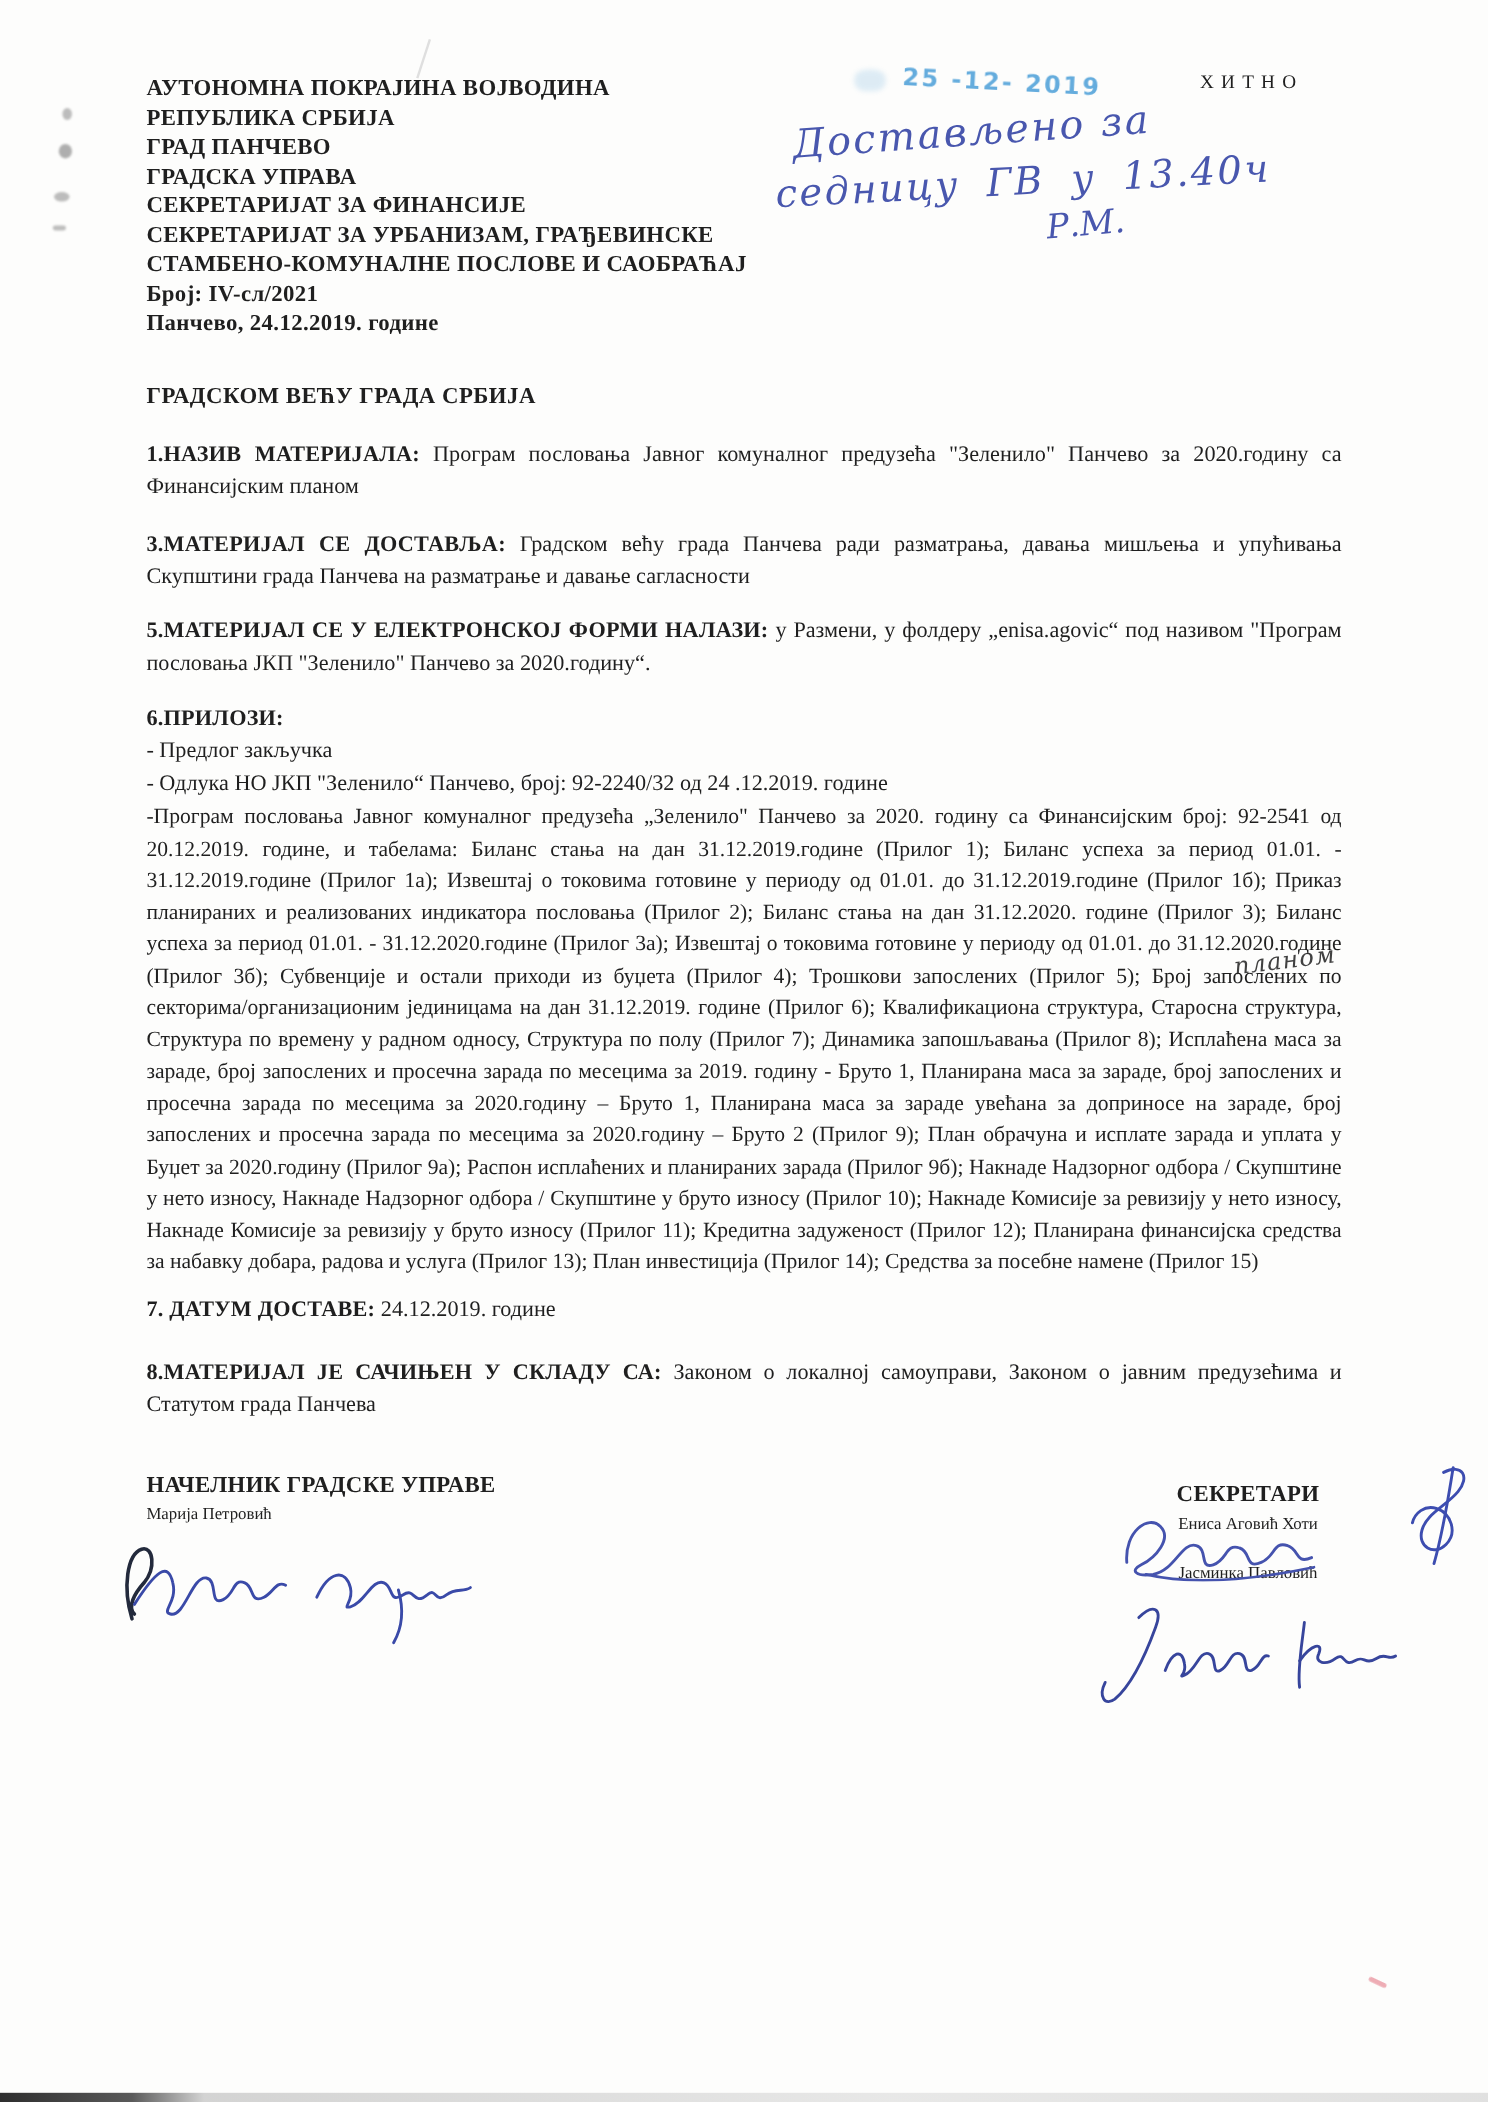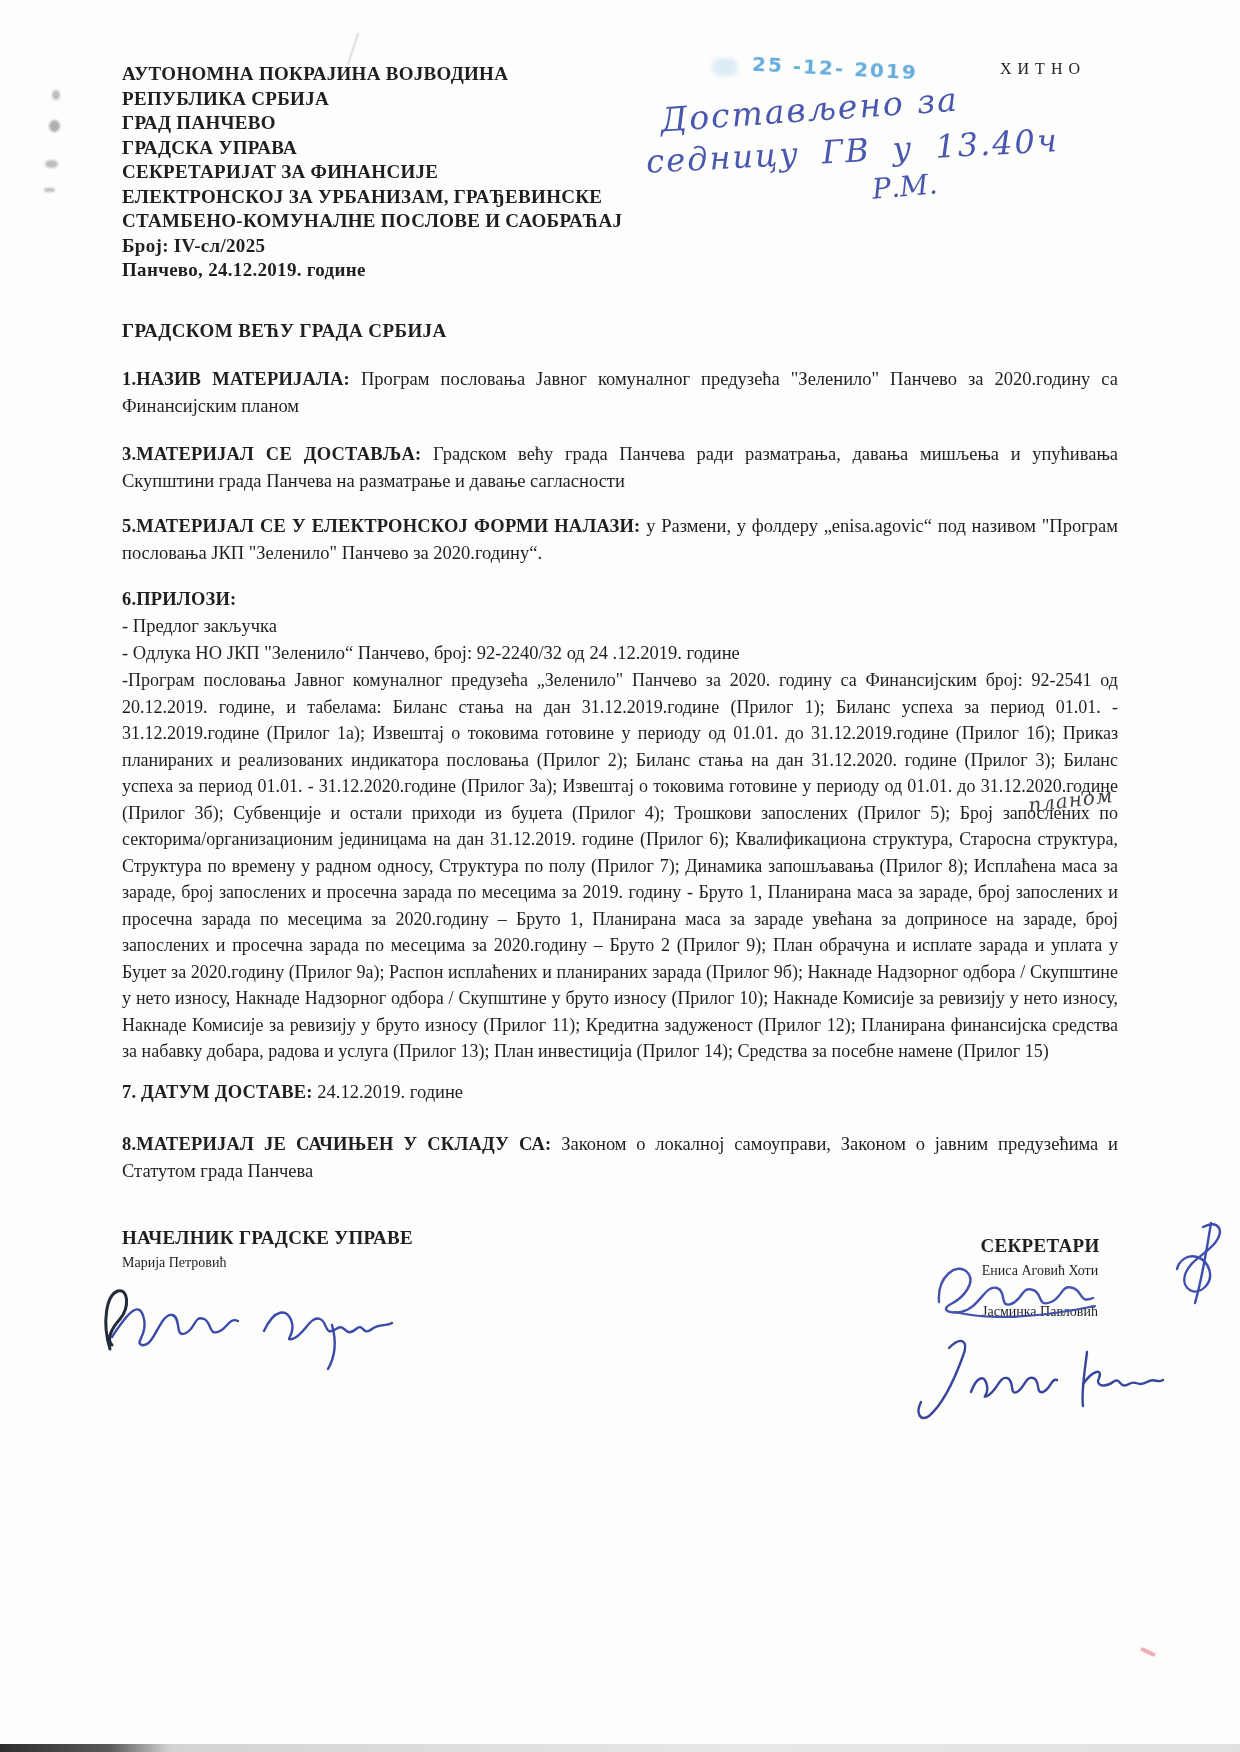--- a/index.html
+++ b/index.html
@@ -73,23 +73,23 @@
   <div class="hw-insert">планом</div>
 
   <div class="content">
 
     <div>
       <div class="hdr">АУТОНОМНА ПОКРАЈИНА ВОЈВОДИНА</div>
       <div class="hdr">РЕПУБЛИКА СРБИЈА</div>
       <div class="hdr">ГРАД ПАНЧЕВО</div>
       <div class="hdr">ГРАДСКА УПРАВА</div>
       <div class="hdr">СЕКРЕТАРИЈАТ ЗА ФИНАНСИЈЕ</div>
-      <div class="hdr">ЕЛЕКТРОНСКОЈ ЗА УРБАНИЗАМ, ГРАЂЕВИНСКЕ</div>
+      <div class="hdr">СЕКРЕТАРИЈАТ ЗА УРБАНИЗАМ, ГРАЂЕВИНСКЕ</div>
       <div class="hdr">СТАМБЕНО-КОМУНАЛНЕ ПОСЛОВЕ И САОБРАЋАЈ</div>
-      <div class="hdr">Број: IV-сл/2025</div>
+      <div class="hdr">Број: IV-сл/2021</div>
       <div class="hdr">Панчево, 24.12.2019. године</div>
     </div>
 
     <div class="addressee">ГРАДСКОМ ВЕЋУ ГРАДА СРБИЈА</div>
 
     <p class="sec mt1"><span class="lbl">1.НАЗИВ МАТЕРИЈАЛА:</span> <span>Програм пословања Јавног комуналног предузећа "Зеленило" Панчево за 2020.годину са Финансијским планом</span></p>
 
 
     <p class="sec mt3"><span class="lbl">3.МАТЕРИЈАЛ СЕ ДОСТАВЉА:</span> <span>Градском већу града Панчева ради разматрања, давања мишљења и упућивања Скупштини града Панчева на разматрање и давање сагласности</span></p>
 

